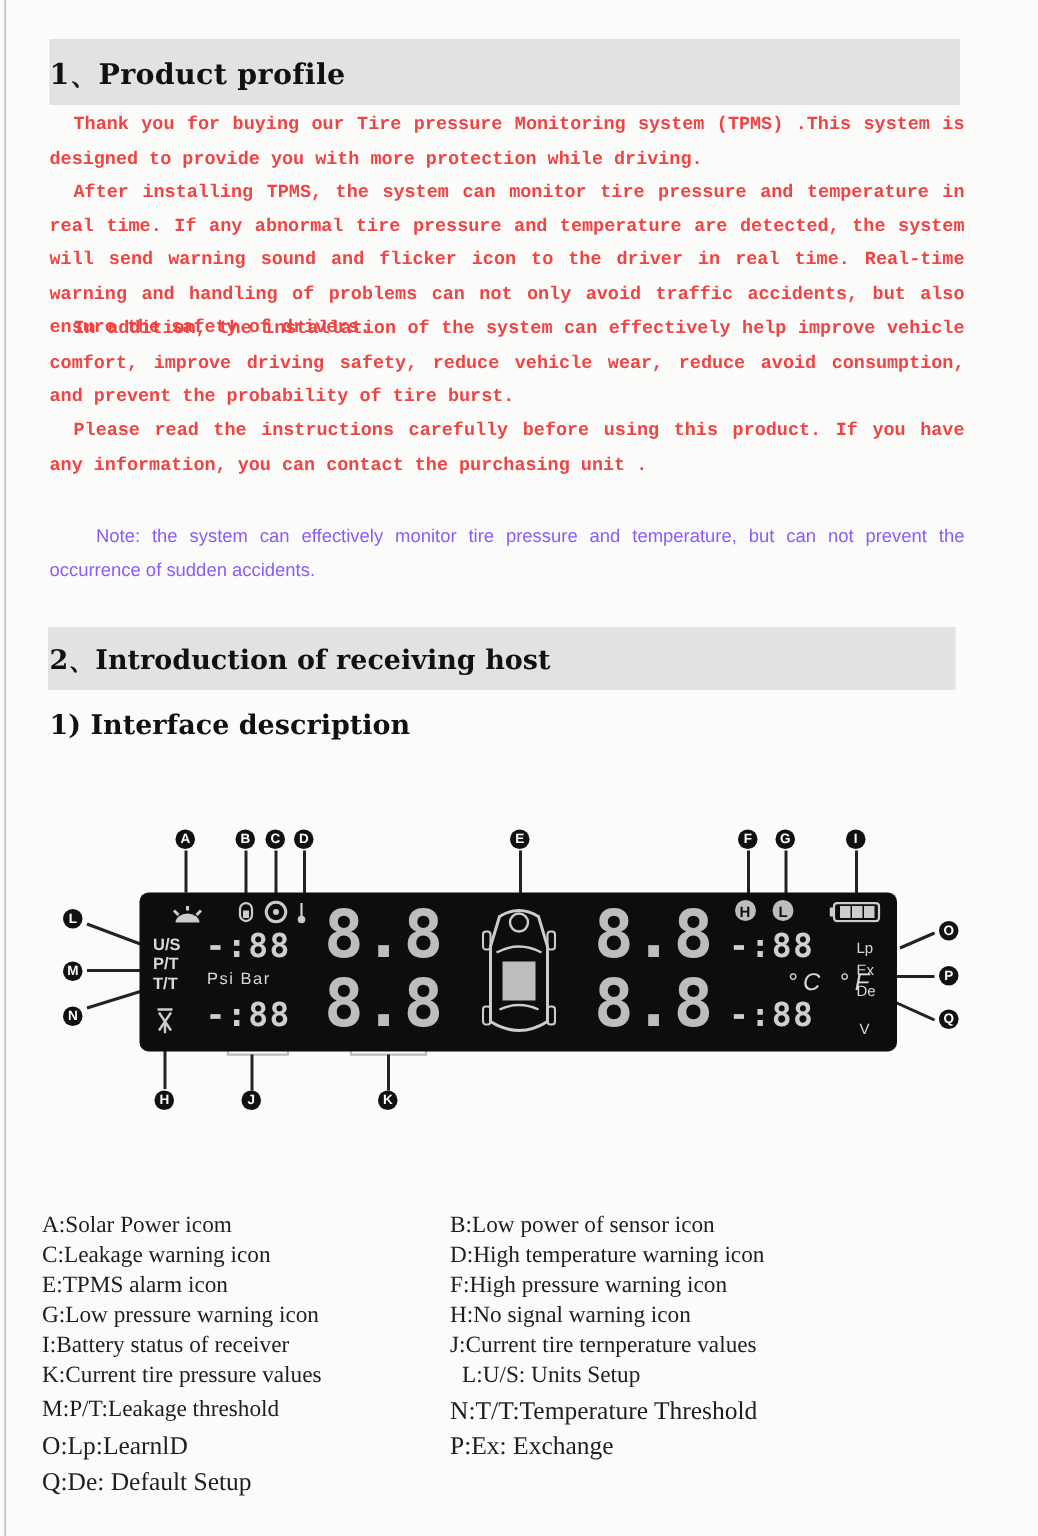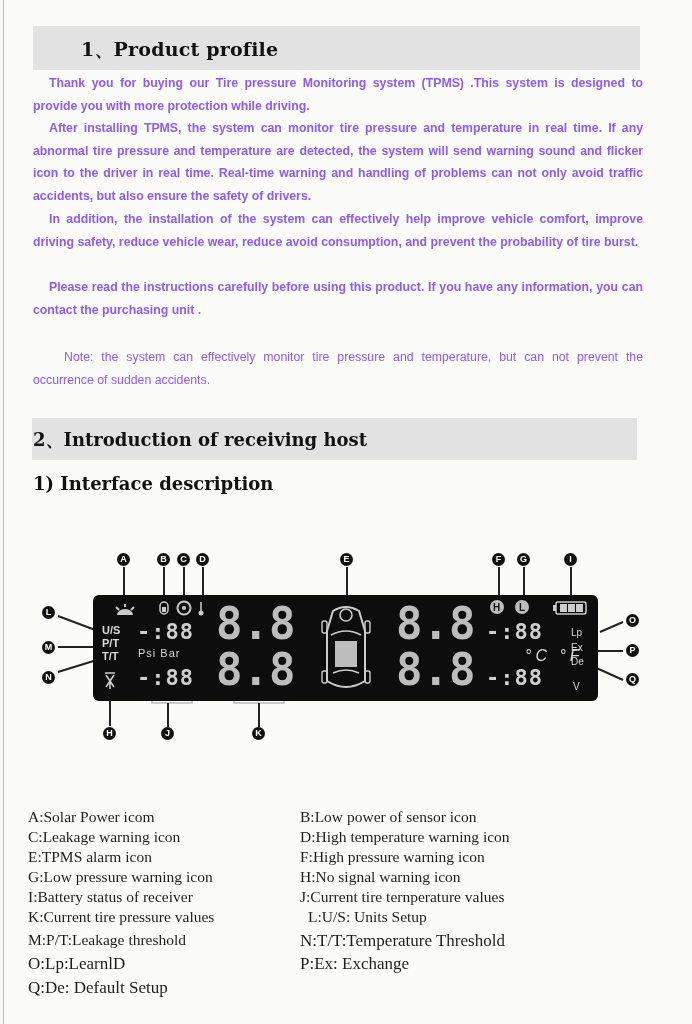--- a/index.html
+++ b/index.html
@@ -19,21 +19,22 @@
     font-family: "DejaVu Serif", serif; font-weight: bold; font-size: 19px;
     color: #111; letter-spacing: 0.2px;
   }
   .h2 {
     position: absolute; left: 33px;
     font-family: "DejaVu Serif", serif; font-weight: bold; font-size: 18px; color: #111;
   }
   .para {
     position: absolute; left: 33px; width: 610px;
     font-size: 12.3px; line-height: 22.6px; text-align: justify; font-weight: bold;
-    color: #8b5cf6;
+    color: #ef4444;
+    font-family: Liberation Mono, monospace;
   }
   .para .ind { display: inline-block; width: 16px; }
   .note {
     position: absolute; left: 33px; width: 610px;
     font-size: 12.3px; line-height: 22.6px; text-align: justify;
     color: #8b5cf6;
   }
   
   .lcd {
     position: absolute; left: 93px; top: 595px; width: 505px; height: 106px;
@@ -51,21 +52,21 @@
     position: absolute; font-family: "Liberation Serif", serif; font-size: 15.5px; color: #1e1e1e;
     white-space: pre;
   }
 </style>
 </head>
 <body>
 
 <div class="page-edge"></div>
 
 <div class="band" style="top:26px;"></div>
-<div class="h1" style="top:37px;padding-left:48px;">1、Product profile</div>
+<div class="h1" style="top:37px;">1、Product profile</div>
 
 <div class="para" style="top:72px;"><span class="ind"></span><span>Thank you for buying our Tire pressure Monitoring system (TPMS) .This system is designed to provide you with more protection while driving.</span></div>
 <div class="para" style="top:117px;"><span class="ind"></span><span>After installing TPMS, the system can monitor tire pressure and temperature in real time. If any abnormal tire pressure and temperature are detected, the system will send warning sound and flicker icon to the driver in real time. Real-time warning and handling of problems can not only avoid traffic accidents, but also ensure the safety of drivers.</span></div>
 <div class="para" style="top:208px;"><span class="ind"></span><span>In addition, the installation of the system can effectively help improve vehicle comfort, improve driving safety, reduce vehicle wear, reduce avoid consumption, and prevent the probability of tire burst.</span></div>
 <div class="para" style="top:276px;"><span class="ind"></span><span>Please read the instructions carefully before using this product. If you have any information, you can contact the purchasing unit .</span></div>
 
 <div class="note" style="top:346px;"><span class="ind" style="display:inline-block;width:31px;"></span><span>Note: the system can effectively monitor tire pressure and temperature, but can not prevent the occurrence of sudden accidents.</span></div>
 
 <div class="band" style="top:418px; left:32px; width:605px; height:42px;"></div>
 <div class="h2" style="top:428px;">2、Introduction of receiving host</div>

